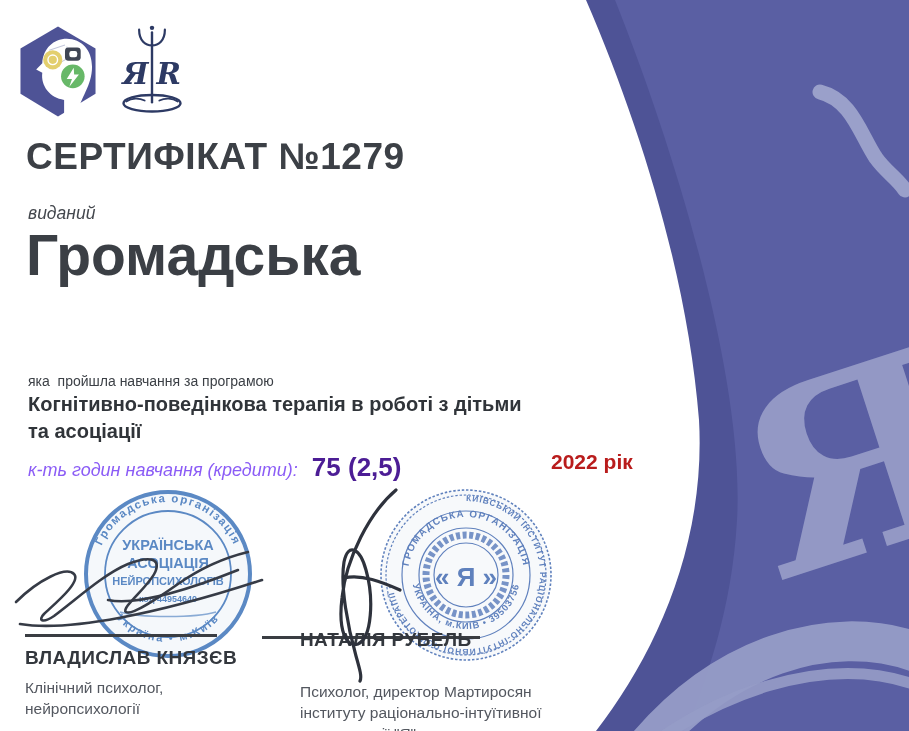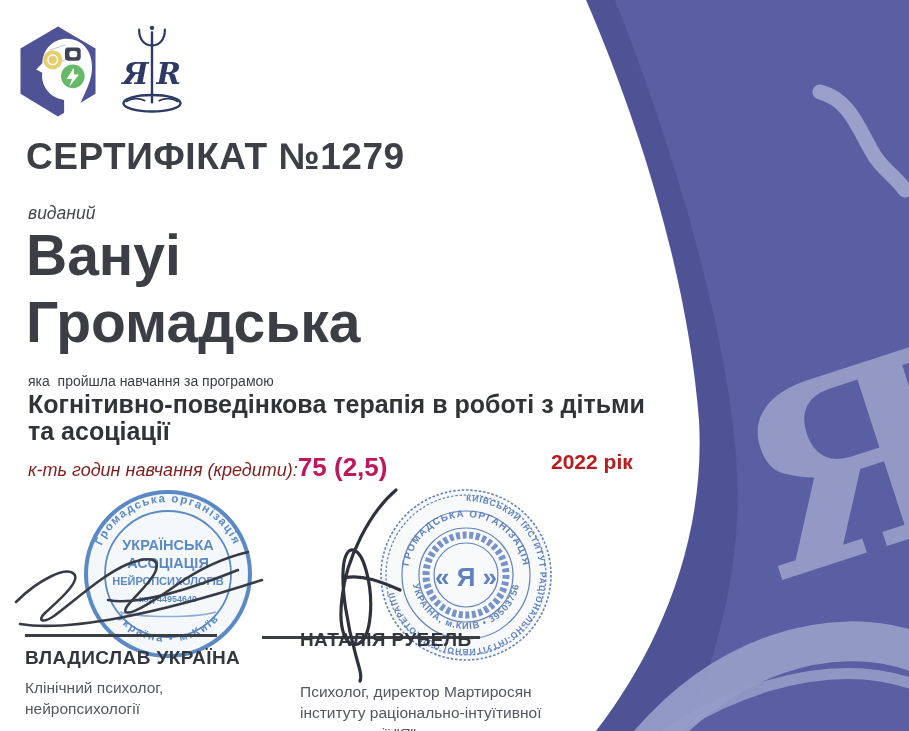--- a/index.html
+++ b/index.html
@@ -11,24 +11,24 @@
   
   #bg-wave{position:absolute; inset:0; z-index:0; pointer-events:none;}
   
   .logo-hex{left:14px; top:24px; width:88px; height:96px; z-index:2;}
   .logo-yar{left:106px; top:20px; width:92px; height:104px; z-index:2;}
   
   .title{left:26px; top:136px; font-size:37px; font-weight:700; color:#3c4046; letter-spacing:.5px; z-index:2;}
   .issued{left:28px; top:191px; font-size:17.5px; font-style:italic; color:#43474d; z-index:2;margin-top:12px;}
   .recipient{left:26px; top:222px; font-size:57px; font-weight:700; line-height:67px; color:#3b3f45; z-index:2;}
   .intro{left:28px; top:373px; font-size:14px; color:#3c4046; z-index:2; white-space:pre;}
-  .program{left:28px; top:391px; width:650px; font-size:25px; font-weight:700; line-height:26.5px; color:#303439; z-index:2;}
+  .program{left:28px; top:391px; width:650px; font-size:20px; font-weight:700; line-height:26.5px; color:#303439; z-index:2;}
   .hours-row{left:28px; top:452px; z-index:2; display:flex; align-items:baseline;}
-  .hours-label{font-size:18px; font-style:italic; font-weight:500; color:#7f1d1d;}
-  .hours-value{font-size:26px; font-weight:700; color:#be185d; }
+  .hours-label{font-size:18px; font-style:italic; font-weight:500; color:#8b5cf6;}
+  .hours-value{font-size:26px; font-weight:700; color:#4c1d95; margin-left:14px;}
   .year{left:551px; top:450px; font-size:21px; font-weight:700; color:#b91c1c; z-index:2;}
   
   .stamp-left{left:80px; top:486px; width:176px; height:176px; z-index:3; opacity:.88;}
   .stamp-right{left:378px; top:487px; width:176px; height:176px; z-index:3; opacity:.88;}
   .sig-left{left:8px; top:540px; width:270px; height:110px; z-index:6;}
   .sig-right{left:318px; top:478px; width:132px; height:205px; z-index:6;}
   .sig-line{position:absolute; height:3px; background:#3a3d42; z-index:4;}
   .sig-line.l{left:25px; top:634px; width:192px;}
   .sig-line.r{left:262px; top:636px; width:218px;}
   .signer-name{position:absolute; font-size:19px; font-weight:700; letter-spacing:.4px; color:#33373d; z-index:5;}
@@ -75,21 +75,20 @@
       <path d="M22,87 C28,83 36,83 42,86 M78,87 C72,83 64,83 58,86" stroke-width="2"></path>
     </g>
     <text x="18" y="68" font-family="'DejaVu Serif',serif" font-style="italic" font-weight="700" font-size="32" fill="#2d3a64">Я</text>
     <text x="55" y="68" font-family="'DejaVu Serif',serif" font-style="italic" font-weight="700" font-size="32" fill="#2d3a64">R</text>
   </svg>
 
   <div class="abs title">СЕРТИФІКАТ №1279</div>
   <div class="abs issued">виданий</div>
 
   <div class="abs recipient">
-    <div>Вануі</div>
     <div>Громадська</div>
   </div>
 
   <div class="abs intro">яка&nbsp; пройшла навчання за програмою</div>
 
   <div class="abs program">
     <div>Когнітивно-поведінкова терапія в роботі з дітьми</div>
     <div>та асоціації</div>
   </div>
 
@@ -154,21 +153,21 @@
   <svg class="abs sig-right" viewBox="0 0 132 205">
     <g fill="none" stroke="#2e323c" stroke-width="3.2" stroke-linecap="round">
       <path d="M78,12 C52,34 28,80 24,120 C20,152 28,170 40,166 C54,160 56,120 48,92 C42,70 30,64 26,84 C22,108 30,150 38,178 C42,192 44,199 42,203"></path>
       <path d="M26,100 C44,96 64,104 82,112"></path>
     </g>
   </svg>
 
   <div class="sig-line l"></div>
   <div class="sig-line r"></div>
 
-  <div class="signer-name l">ВЛАДИСЛАВ УКРАЇНА</div>
+  <div class="signer-name l">ВЛАДИСЛАВ КНЯЗЄВ</div>
   <div class="signer-role l">
     <div>Клінічний психолог,</div>
     <div>нейропсихології</div>
   </div>
 
   <div class="signer-name r">НАТАЛІЯ РУБЕЛЬ</div>
   <div class="signer-role r">
     <div>Психолог, директор Мартиросян</div>
     <div>інституту раціонально-інтуїтивної</div>
     <div>психотерапії "Я"</div>

